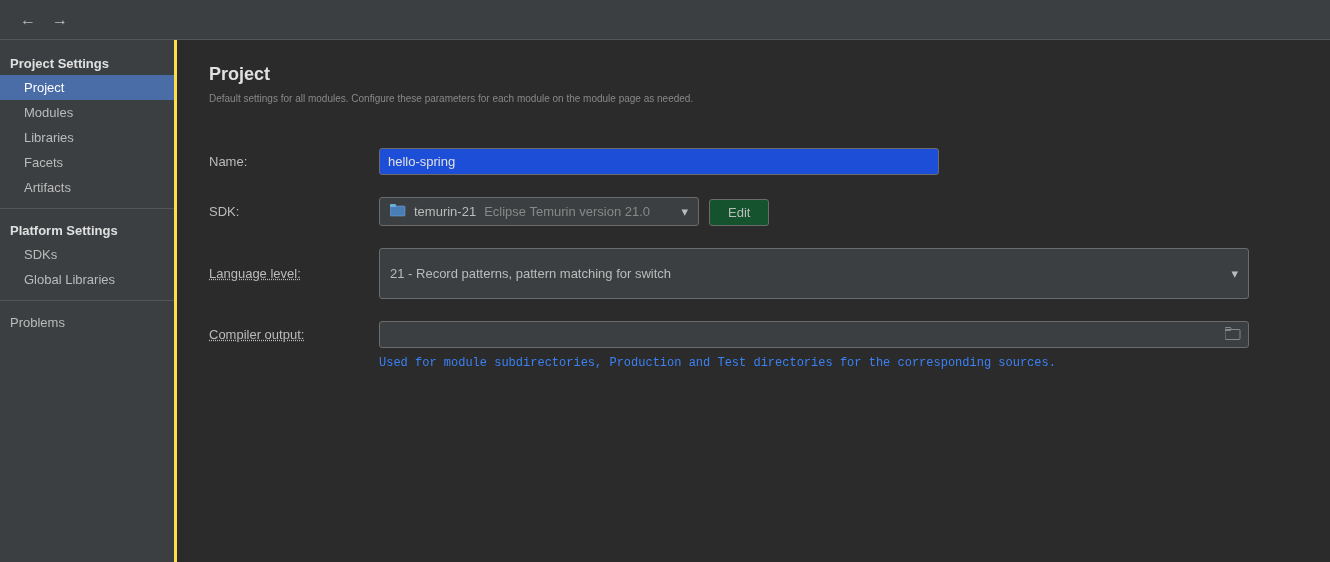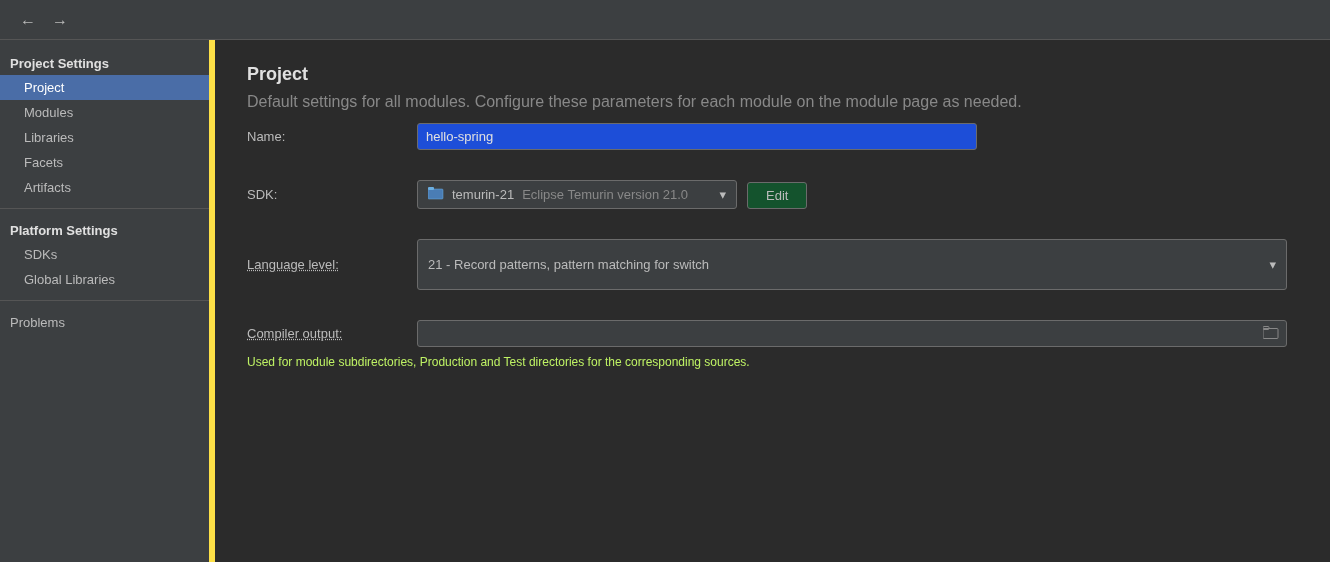--- a/index.html
+++ b/index.html
@@ -40,23 +40,23 @@
       border-radius: 3px;
     }
 
     .main-content {
       display: flex;
       flex: 1;
       overflow: hidden;
     }
 
     .sidebar {
-      width: 215px;
-      background-color: #3c3f41;
-      border-right: 6px solid #fde047;
+      width: 177px;
+      background-color: #3c3f41;
+      border-right: 3px solid #fde047;
       padding: 10px 0;
       flex-shrink: 0;
     }
 
     .sidebar-section-title {
       color: #e0e0e0;
       font-weight: bold;
       font-size: 13px;
       padding: 6px 10px 4px 10px;
     }
@@ -95,28 +95,28 @@
 
     .content-title {
       font-size: 18px;
       font-weight: bold;
       color: #e0e0e0;
       margin-bottom: 8px;
     }
 
     .content-subtitle {
       color: #888888;
-      font-size: 16px;
-      margin-bottom: 12px;
+      font-size: 10px;
+      margin-bottom: 44px;
     }
 
     .form-row {
       display: flex;
       align-items: center;
-      margin-bottom: 30px;
+      margin-bottom: 22px;
     }
 
     .form-label {
       width: 170px;
       color: #bbbbbb;
       font-size: 13px;
       flex-shrink: 0;
     }
 
     .form-label.underline {
@@ -223,22 +223,24 @@
       position: absolute;
       right: 8px;
       top: 50%;
       transform: translateY(-50%);
       color: #888888;
       font-size: 14px;
       cursor: pointer;
     }
 
     .compiler-hint {
-      color: #bef264;
+      color: #3b82f6;
       font-size: 12px;
+      margin-left: 170px;
+      font-family: Liberation Mono, monospace;
     }
   </style>
 </head>
 <body>
 
 <div class="top-bar">
   <button class="nav-btn">←</button>
   <button class="nav-btn">→</button>
 </div>
 

